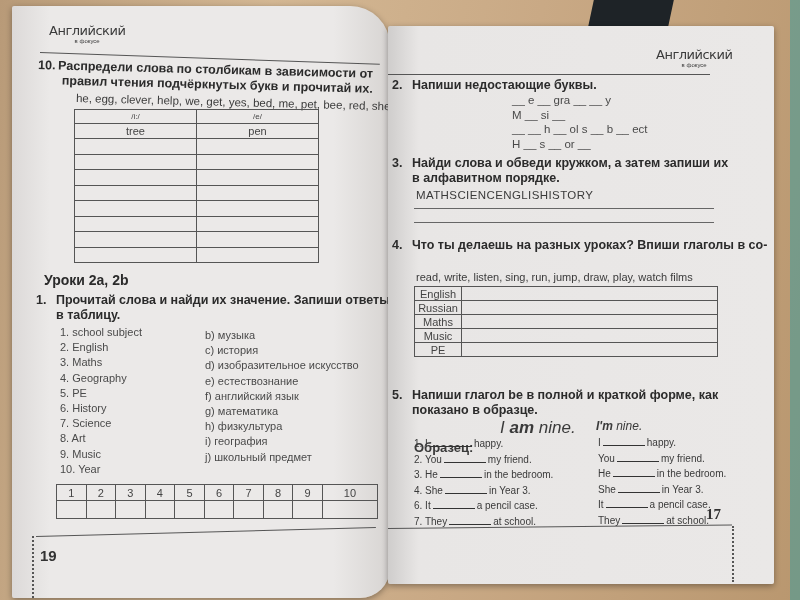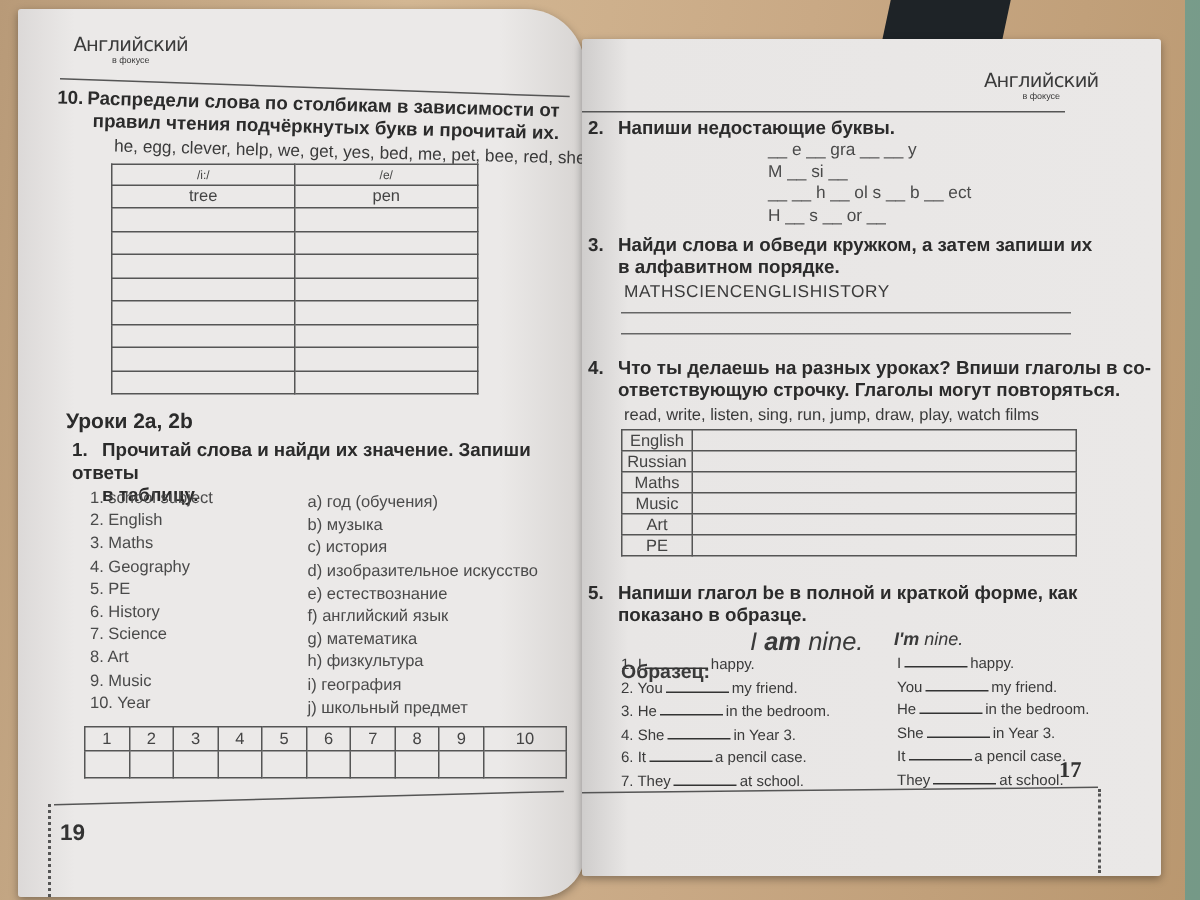--- a/index.html
+++ b/index.html
@@ -116,39 +116,38 @@
         </tr>
     <tr style="height:15.5px;">
           <td></td>
           <td></td>
         </tr>
   </tbody>
     </table>
 
   <div class="section-heading" style="left:32px; top:266px;">Уроки 2a, 2b</div>
 
-  <div class="ex-title" style="left:36px; top:287px;">
+  <div class="ex-title" style="left:24px; top:287px;">
     <div><span class="num">1.</span><span>Прочитай слова и найди их значение. Запиши ответы</span></div>
     <div style="padding-left:20px;">в таблицу.</div>
   </div>
 
   <div class="list" style="left:48px; top:319px;">
     <div>1. school subject</div>
     <div>2. English</div>
     <div>3. Maths</div>
     <div>4. Geography</div>
     <div>5. PE</div>
     <div>6. History</div>
     <div>7. Science</div>
     <div>8. Art</div>
     <div>9. Music</div>
     <div>10. Year</div>
   </div>
   <div class="list" style="left:193px; top:322px;">
-    <div>a) год (обучения)</div>
     <div>b) музыка</div>
     <div>c) история</div>
     <div>d) изобразительное искусство</div>
     <div>e) естествознание</div>
     <div>f) английский язык</div>
     <div>g) математика</div>
     <div>h) физкультура</div>
     <div>i) география</div>
     <div>j) школьный предмет</div>
   </div>
@@ -207,44 +206,39 @@
   <div class="ex-title" style="left:4px; top:130px;">
     <div><span class="num">3.</span><span>Найди слова и обведи кружком, а затем запиши их</span></div>
     <div style="padding-left:20px;">в алфавитном порядке.</div>
   </div>
   <div class="plain" style="left:28px; top:163px; font-size:11.5px; letter-spacing:0.4px;">MATHSCIENCENGLISHISTORY</div>
   <div class="blank-line" style="left:26px; top:182px; width:300px;"></div>
   <div class="blank-line" style="left:26px; top:196px; width:300px;"></div>
 
   <div class="ex-title" style="left:4px; top:212px;">
     <div><span class="num">4.</span><span>Что ты делаешь на разных уроках? Впиши глаголы в со-</span></div>
-    <div style="padding-left:20px;">ответствующую строчку. Глаголы могут повторяться.</div>
   </div>
   <div class="plain" style="left:28px; top:245px;">read, write, listen, sing, run, jump, draw, play, watch films</div>
 
   <table class="grid" style="left:26px; top:260px; width:304px;">
     <tbody>
         <tr style="height:14px;">
           <td style="width:47px;">English</td>
           <td></td>
         </tr>
     <tr style="height:14px;">
           <td>Russian</td>
           <td></td>
         </tr>
     <tr style="height:14px;">
           <td>Maths</td>
           <td></td>
         </tr>
     <tr style="height:14px;">
           <td>Music</td>
-          <td></td>
-        </tr>
-    <tr style="height:14px;">
-          <td>Art</td>
           <td></td>
         </tr>
     <tr style="height:14px;margin-top:44px;">
           <td>PE</td>
           <td></td>
         </tr>
   </tbody>
     </table>
 
   <div class="ex-title" style="left:4px; top:362px;">

